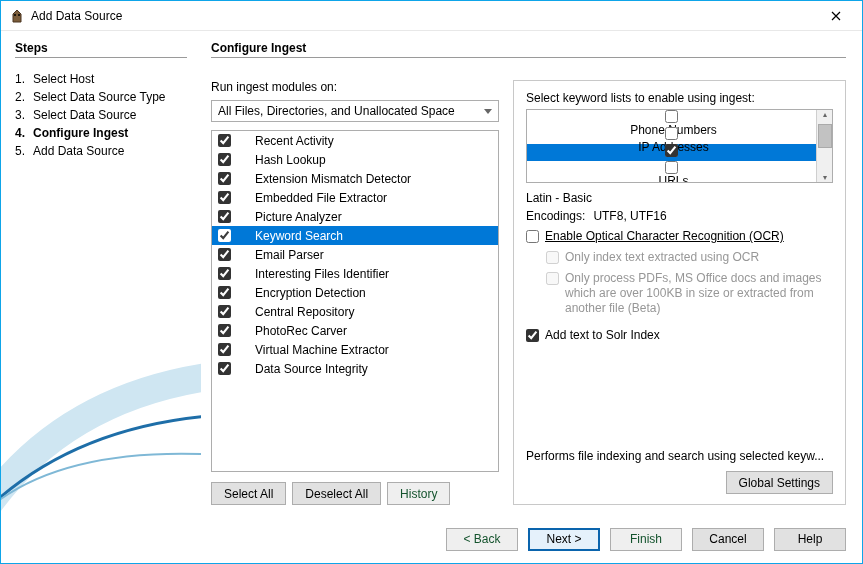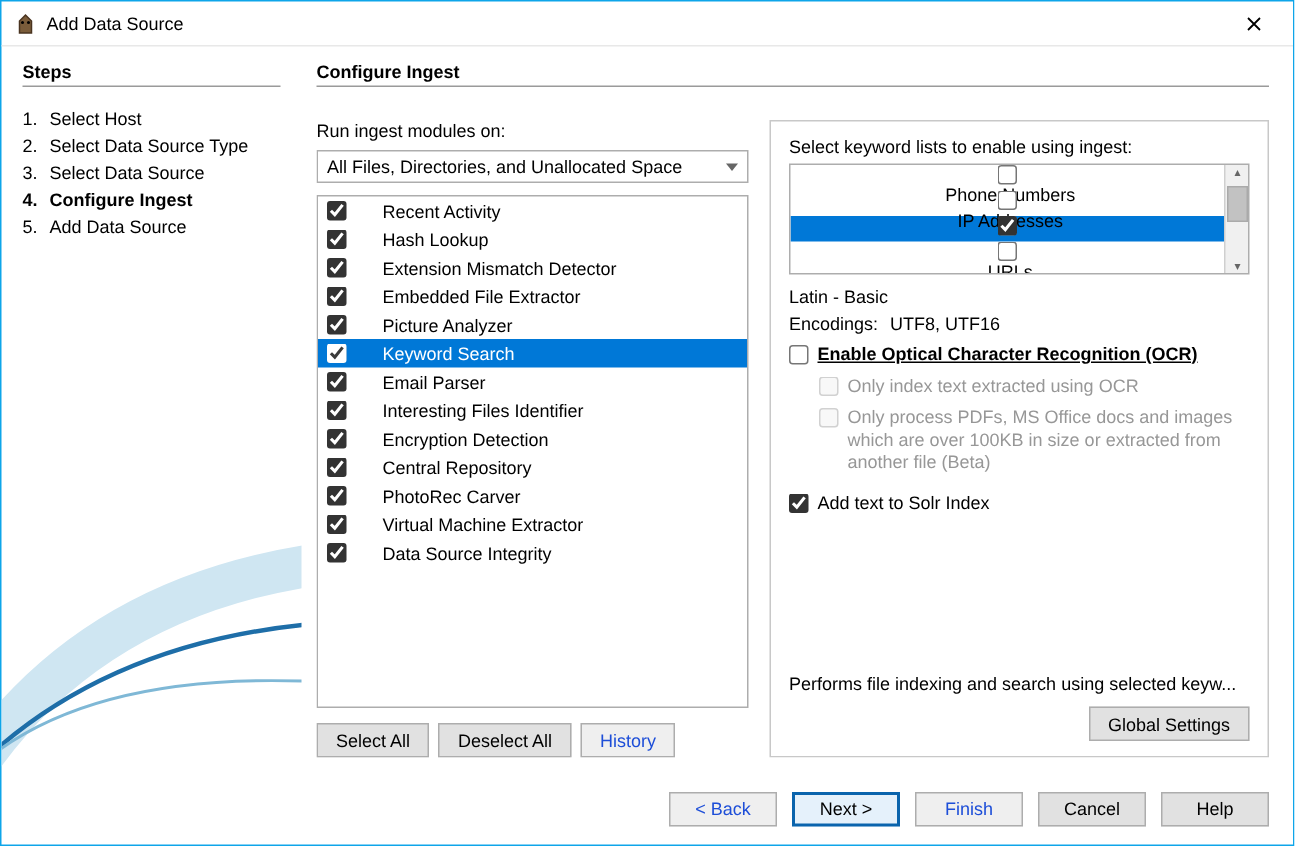--- a/index.html
+++ b/index.html
@@ -25,39 +25,39 @@
   .label { margin-bottom:6px; }
   .select { width:100%; height:22px; border:1px solid #adadad; background:#fff; display:flex; align-items:center; padding:0 6px; cursor:pointer; position:relative; }
   .select::after { content:""; position:absolute; right:6px; top:8px; width:0;height:0;border-left:4px solid transparent; border-right:4px solid transparent; border-top:5px solid #666; }
   .module-list { flex:1; margin-top:8px; border:1px solid #adadad; overflow-y:scroll; background:#fff; }
   .mod-row { display:flex; align-items:center; height:19px; padding-left:6px; cursor:pointer; }
   .mod-row input { margin:0 24px 0 0; width:13px; height:13px; }
   .mod-row.selected { background:#0078d7; color:#fff; }
   .mod-row.selected input { accent-color:#fff; }
   .btn-row { display:flex; gap:6px; margin-top:10px; }
   .btn { height:23px; padding:0 12px; border:1px solid #adadad; background:#e1e1e1; cursor:pointer; display:flex; align-items:center; justify-content:center; }
-  .btn.disabled { color:#1d4ed8; background:#efefef; cursor:default;text-align:center; }
+  .btn.disabled { color:#14532d; background:#efefef; cursor:default;text-align:center; }
   .right-col { flex:1; border:1px solid #c8c8c8; padding:10px 12px; display:flex; flex-direction:column; overflow:hidden; }
   .kw-label { margin-bottom:4px; }
   .kw-list-wrap { position:relative; }
   .kw-list { border:1px solid #adadad; height:74px; overflow:hidden; position:relative; padding-right:16px; }
   .kw-sb { position:absolute; right:0; top:0; width:16px; height:100%; background:#f0f0f0; border-left:1px solid #cfcfcf; }
   .kw-sb::before { content:"▴"; position:absolute; top:0; left:0; width:16px; text-align:center; font-size:8px; color:#666; }
   .kw-sb::after { content:"▾"; position:absolute; bottom:0; left:0; width:16px; text-align:center; font-size:8px; color:#666; }
   .kw-thumb { position:absolute; right:0; top:14px; width:14px; height:24px; background:#c2c2c2; border:1px solid #aaa; }
   .kw-row { display:flex; align-items:center; height:17px; padding-left:4px;flex-direction:column; }
   .kw-row input { margin:0 4px 0 0; width:13px; height:13px; }
   .kw-row.selected { background:#0078d7; color:#fff;gap:48px; }
   .section-lbl { margin:8px 0 4px 0; }
   .field-row { display:flex; gap:8px; align-items:center; margin-bottom:6px; }
   .chk-row { display:flex; align-items:flex-start; gap:6px; margin-bottom:6px; line-height:15px; }
   .chk-row input { margin:1px 0 0 0; width:13px; height:13px; flex-shrink:0; }
   .chk-row.disabled { color:#979797; }
   .chk-row.indent { margin-left:20px; }
-  .ul { text-decoration:underline;font-weight:bold; }
+  .ul { text-decoration:underline; }
   .desc { margin-top:auto; padding-top:10px; color:#000; }
   .global-btn-row { display:flex; justify-content:flex-end; margin-top:8px; }
   .footer { height:48px; border-top:0; display:flex; align-items:center; justify-content:flex-end; gap:10px; padding:0 16px; }
   .footer .btn { width:72px; justify-content:center; }
   .footer .btn.primary { border:2px solid #0a64ad; background:#e5f1fb; }
   input[type=checkbox] { accent-color:#333; }
   ::-webkit-scrollbar { width:16px; background:#f0f0f0; }
   ::-webkit-scrollbar-thumb { background:#c2c2c2; border:1px solid #aaa; }
 </style>
 </head>

